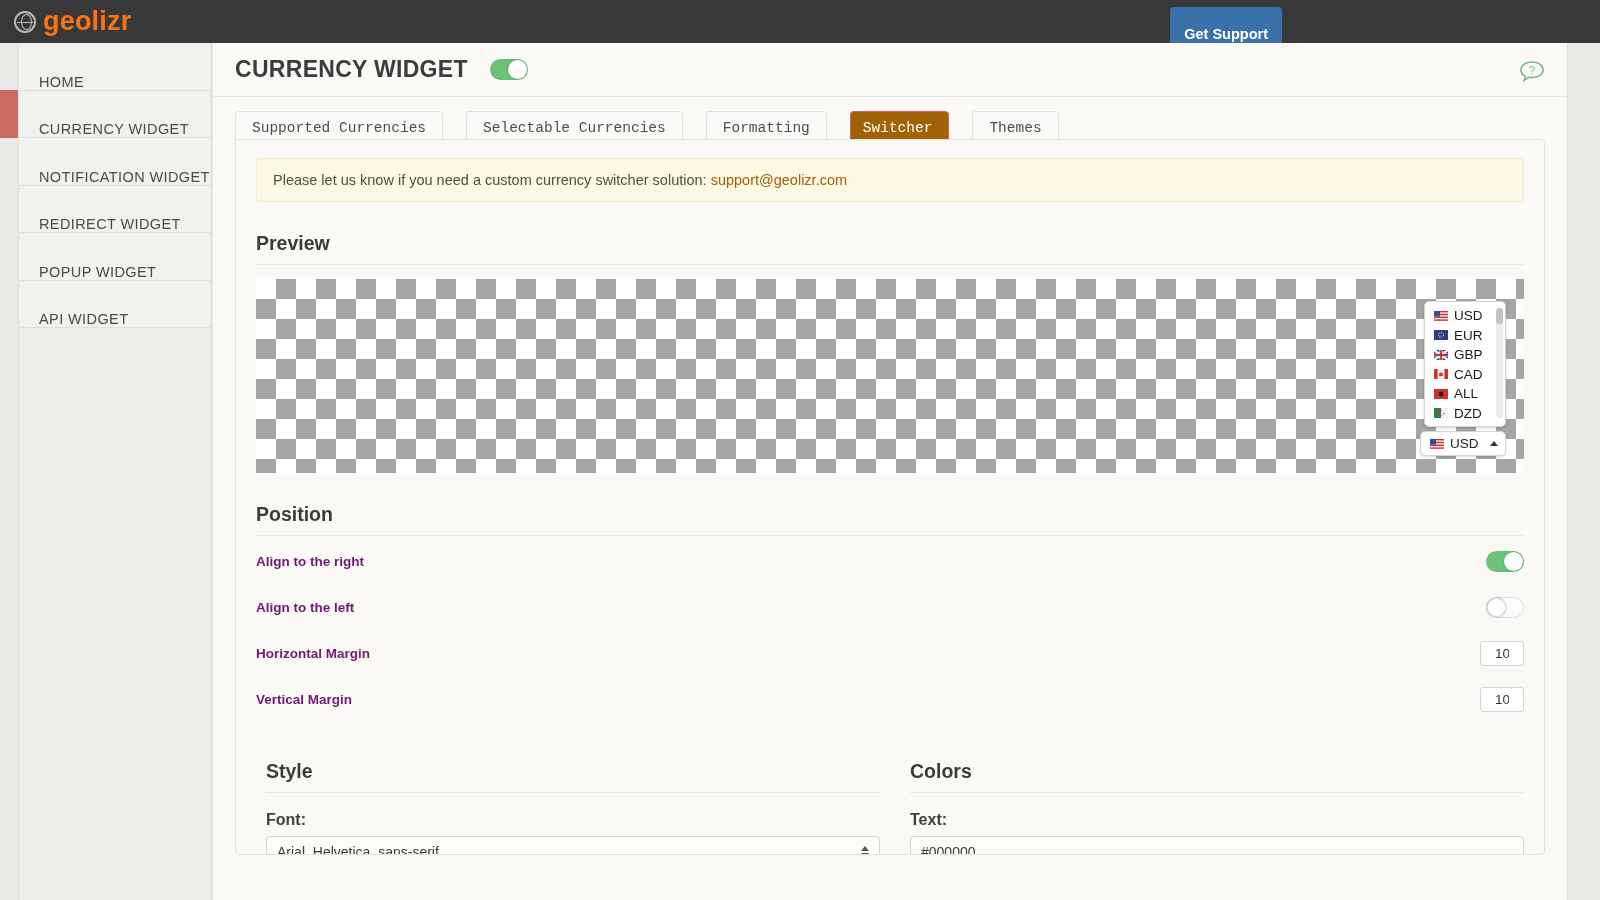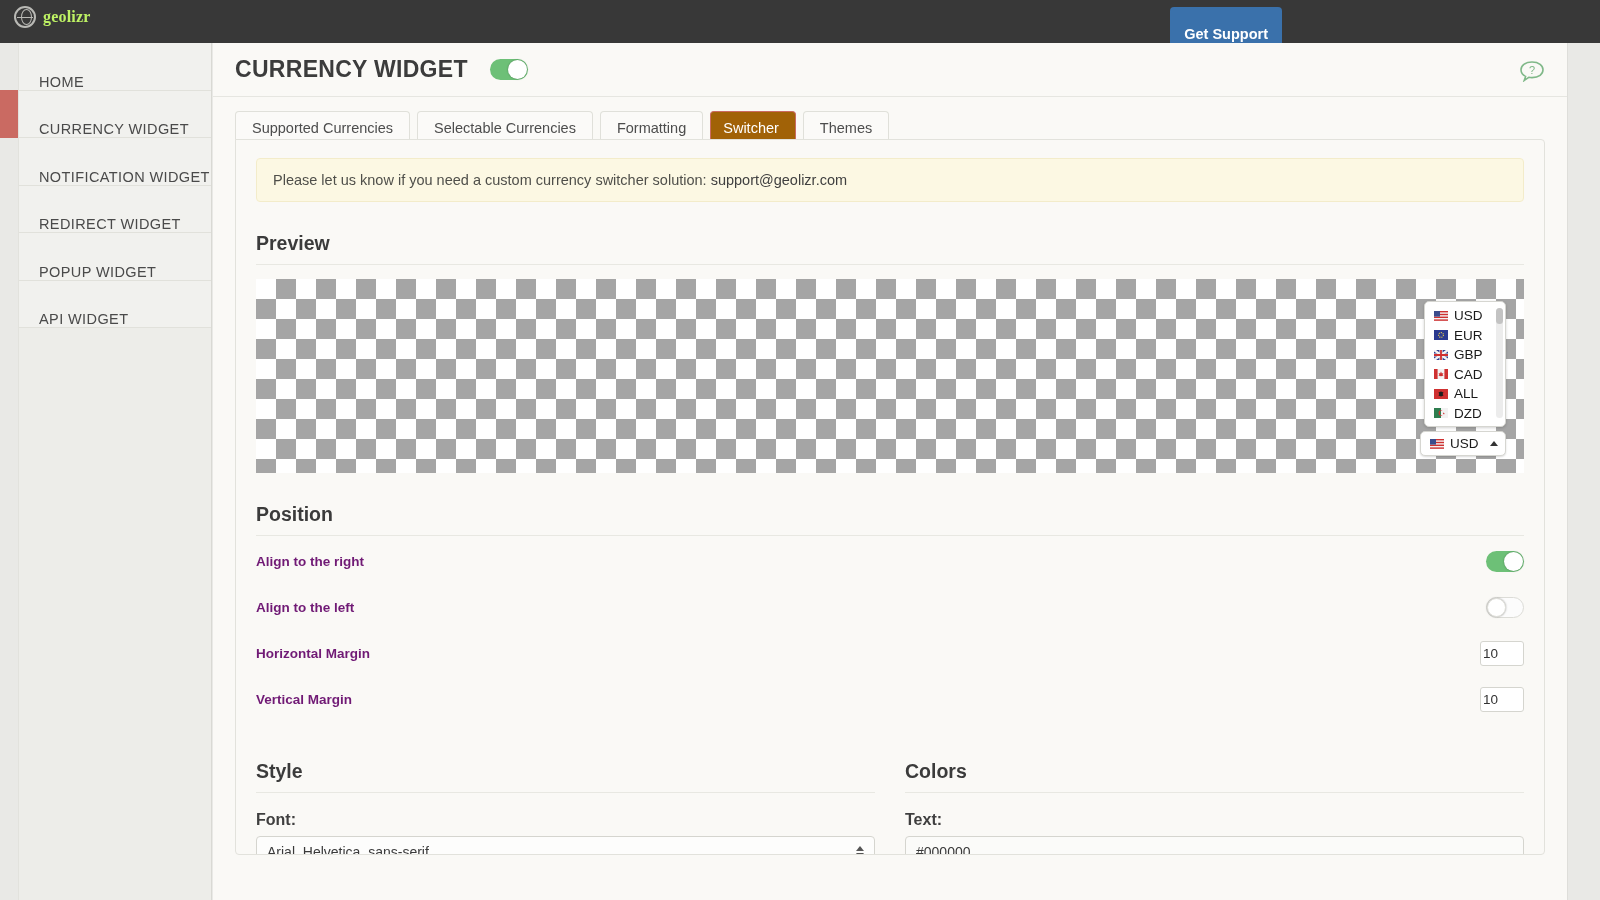--- a/index.html
+++ b/index.html
@@ -42,24 +42,24 @@
     border-radius: 50%;
   }
   .globe-icon::after {
     content: "";
     position: absolute;
     left: 1px; right: 1px; top: 50%;
     height: 0;
     border-top: 1.5px solid #b9b9b5;
   }
   .logo-text {
-    font-family: Liberation Serif, serif;
-    font-size: 16px;
+    font-family: Liberation Sans, sans-serif;
+    font-size: 27px;
     font-weight: bold;
-    color: #bef264;
+    color: #f97316;
     letter-spacing: 0.2px;
   }
   .get-support {
     position: absolute;
     right: 318px; top: 7px;
     background: #3a71ab;
     color: #fff;
     font-size: 14.5px;
     font-weight: bold;
     padding: 20px 14px 8px 14px;
@@ -156,21 +156,21 @@
     width: 26px; height: 22px;
     cursor: pointer;
   }
 
   
   .tabs-wrap {
     padding: 14px 22px 0 22px;
     position: relative;
     height: 42px;
   }
-  .tabs { display: flex; align-items: flex-end; gap: 7px; }
+  .tabs { display: flex; align-items: flex-end; gap: 23px; font-family: Liberation Mono, monospace; }
   .tab {
     font-size: 14.5px;
     color: #4d4d4d;
     padding: 9px 16px 10px 16px;
     background: #fbfaf8;
     border: 1px solid #e0e0da;
     border-bottom: none;
     border-radius: 4px 4px 0 0;
     cursor: pointer;
     line-height: 1.1;
@@ -194,21 +194,21 @@
   }
 
   .alert {
     background: #fcf8e3;
     border: 1px solid #f3ecca;
     border-radius: 4px;
     padding: 13px 16px;
     font-size: 14.5px;
     color: #4f4f4a;
   }
-  .alert a { color: #404040; text-decoration: none; }
+  .alert a { color: #a16207; text-decoration: none; }
 
   .section-title {
     font-size: 19.5px;
     color: #3b3b3b;
     margin-top: 30px;
     padding-bottom: 9px;
     border-bottom: 1px solid #e8e8e2;
   }
 
   
@@ -296,28 +296,29 @@
   .row-control { margin-left: auto; }
   .num-input {
     width: 44px;
     height: 25px;
     border: 1px solid #d5d5cf;
     border-radius: 3px;
     background: #fff;
     font-size: 13.5px;
     font-family: "Liberation Sans", sans-serif;
     color: #333;
-    padding: 0 2px;
+    padding: 0 14px;
   }
 
   
   .cols {
     display: flex;
     gap: 30px;
     margin-top: 10px;
+    margin-left: 10px;
   }
   .col { flex: 1; min-width: 0; }
   .field-label {
     font-size: 16px;
     font-weight: bold;
     color: #3f3f3f;
     margin-top: 18px;
     display: block;
   }
   .select-box, .text-input {

